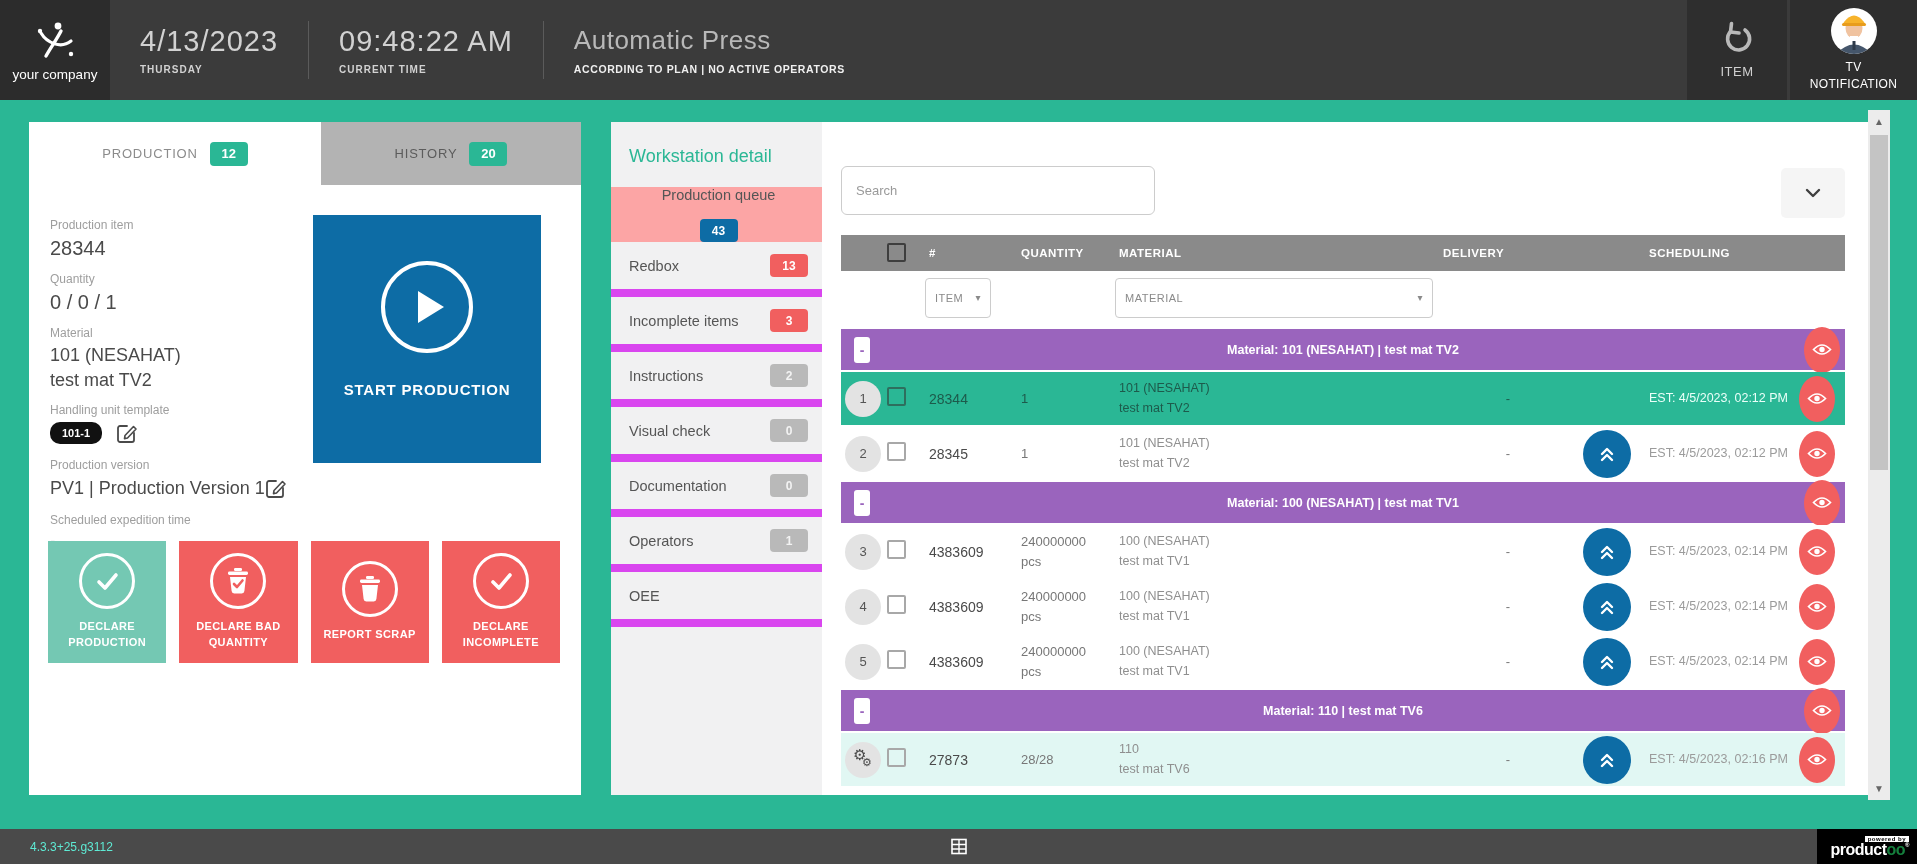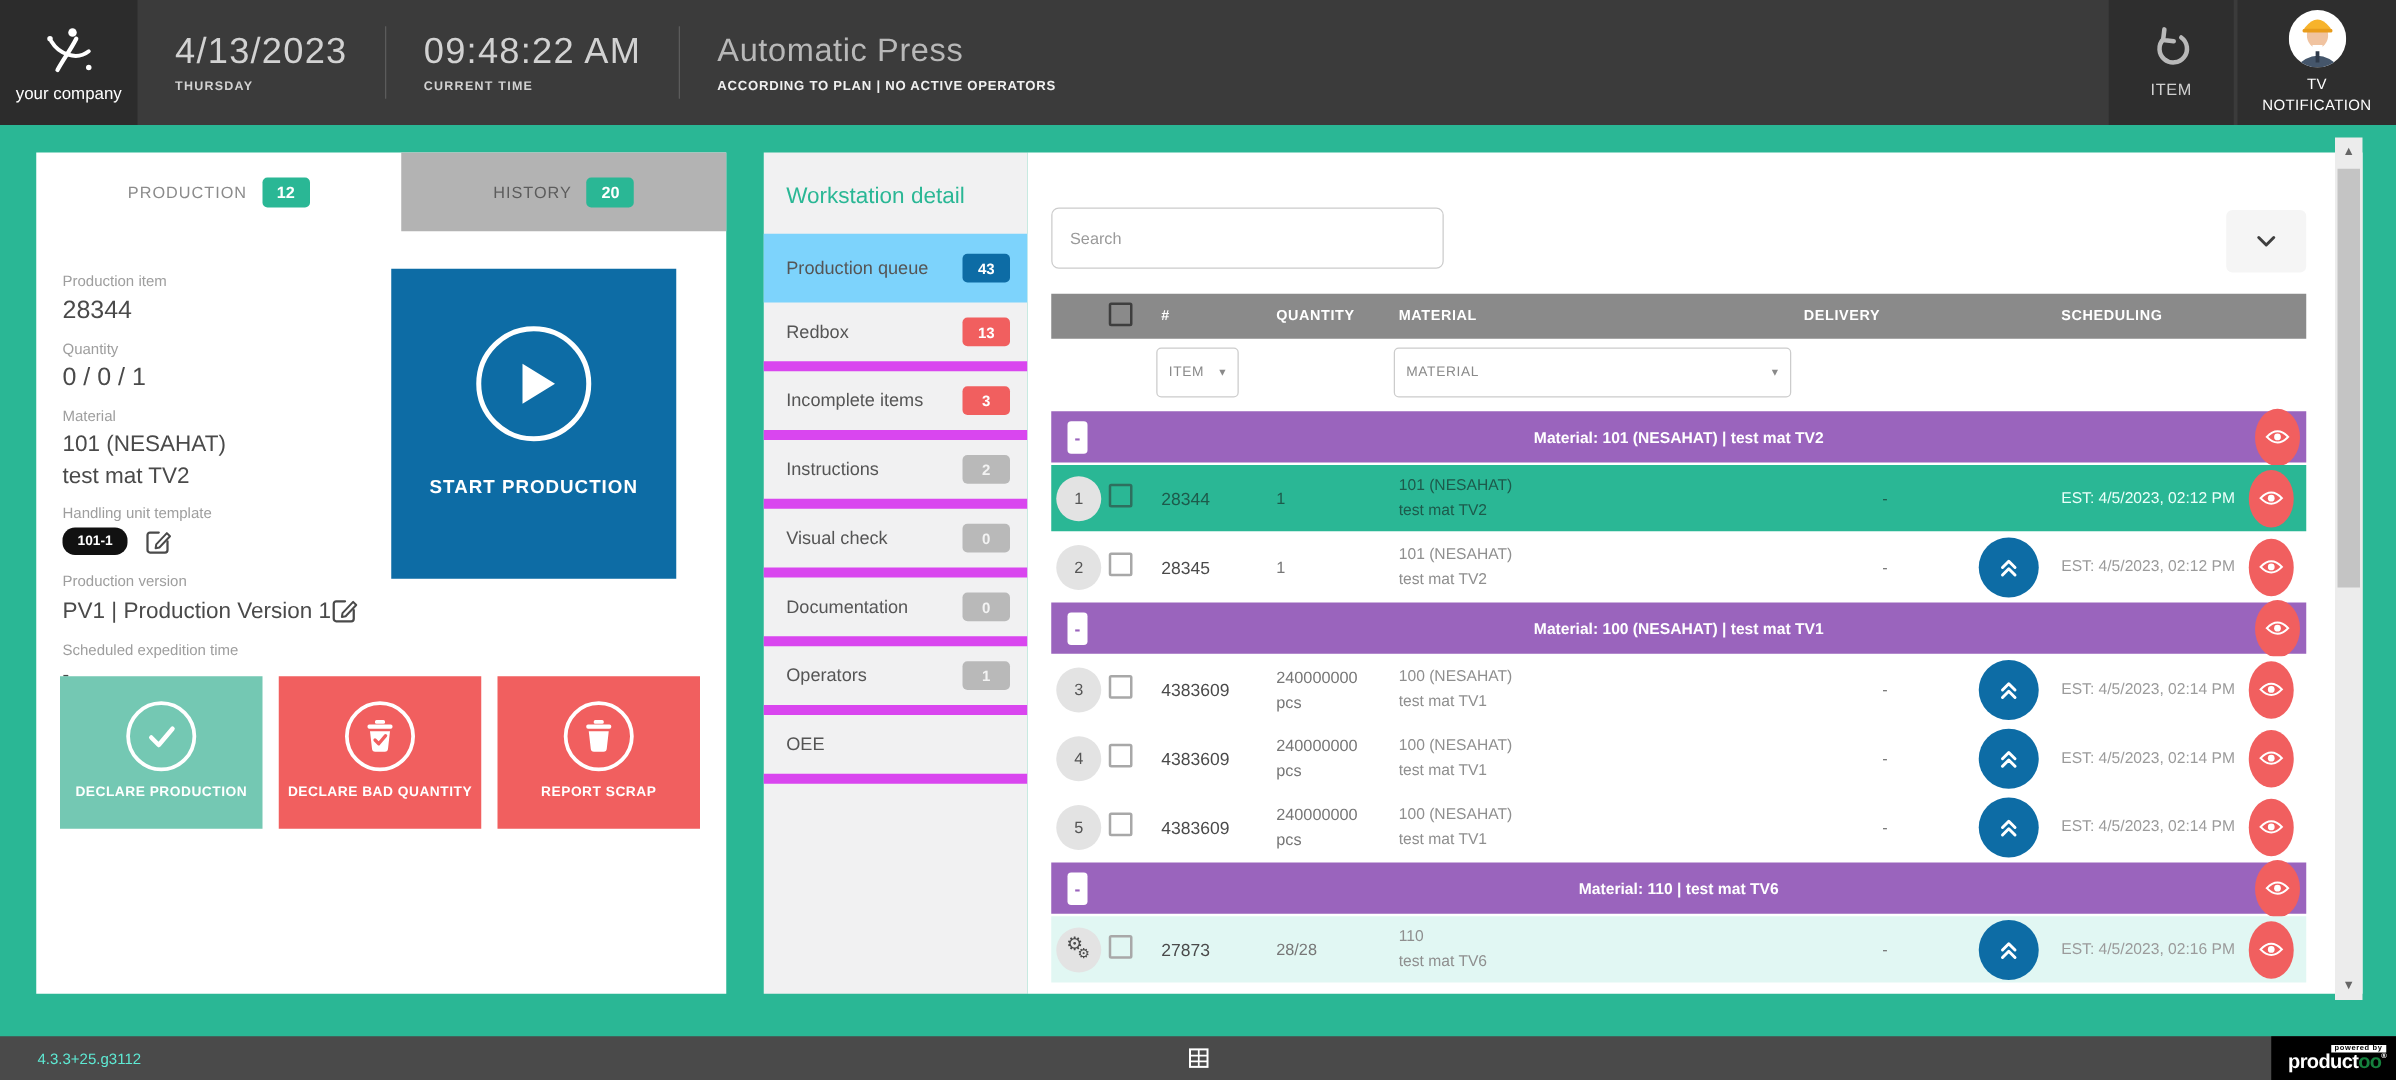--- a/index.html
+++ b/index.html
@@ -67,21 +67,21 @@
   .abtn.mint { background:#74c8b3; }
   .abtn.red { background:#f15f5f; }
   .abtn .alabel { color:#fff; font-size:11px; font-weight:bold; text-align:center; line-height:1.45; letter-spacing:0.4px; }
   .icircle { width:56px; height:56px; border:3px solid #fff; border-radius:50%; display:flex; align-items:center; justify-content:center; }
 
   
   .menu-panel { left:611px; top:122px; width:211px; height:673px; background:#f1f1f2; position:absolute; }
   .menu-title { color:#2ab795; font-size:18px; padding:24px 18px 20px 18px; }
   .menu-item { height:55px; display:flex; align-items:center; justify-content:space-between; padding:0 14px 0 18px; border-bottom:8px solid #d946ef; cursor:pointer; }
   .menu-item:first-of-type { border-top:2px solid #e2e2e3; }
-  .menu-item.active { background:#7dd3fc; border-bottom:none; }
+  .menu-item.active { background:#fca5a5; border-bottom:none;flex-direction:column; }
   .mlabel { font-size:14.5px; color:#555; }
   .mbadge { min-width:38px; height:23px; border-radius:4px; color:#fff; font-size:12px; font-weight:bold; display:flex; align-items:center; justify-content:center; }
   .mbadge.blue { background:#0d6ca5; }
   .mbadge.red { background:#f15f5f; }
   .mbadge.gray { background:#b9b9b9; color:#f3f3f3; }
 
   
   .queue-panel { left:822px; top:122px; width:1068px; height:673px; position:absolute; background:#fff; }
   .search-input { position:absolute; left:19px; top:44px; width:314px; height:49px; border:1px solid #ccc; border-radius:6px; padding:0 14px; font-size:13px; color:#555; font-family:"Liberation Sans", sans-serif; outline:none; }
   .search-input::placeholder { color:#9a9a9a; }
@@ -257,20 +257,28 @@
     <div class="abtn red">
       <div class="icircle">
         <svg width="30" height="30" viewBox="0 0 30 30">
           <rect x="11" y="2" width="8" height="3" rx="1.2" fill="#fff"></rect>
           <rect x="5" y="5.5" width="20" height="3.4" rx="1.4" fill="#fff"></rect>
           <path d="M7 11 h16 l-1.6 14 a2.6 2.6 0 0 1 -2.6 2.4 h-7.6 a2.6 2.6 0 0 1 -2.6 -2.4 Z" fill="#fff"></path>
         </svg>
       </div>
       <div class="alabel">REPORT SCRAP</div>
     </div>
+    <div class="abtn red">
+      <div class="icircle">
+        <svg width="34" height="34" viewBox="0 0 34 34">
+            <polyline points="9,18 15,24 26,11" stroke="#fff" stroke-width="3.6" fill="none" stroke-linecap="round" stroke-linejoin="round"></polyline>
+          </svg>
+      </div>
+      <div class="alabel">DECLARE INCOMPLETE</div>
+    </div>
   </div>
 </div>
 
 <div class="menu-panel">
   <div class="menu-title">Workstation detail</div>
   <div class="menu-item active">
     <span class="mlabel">Production queue</span>
     <span class="mbadge blue">43</span>
   </div>
   <div class="menu-item">

